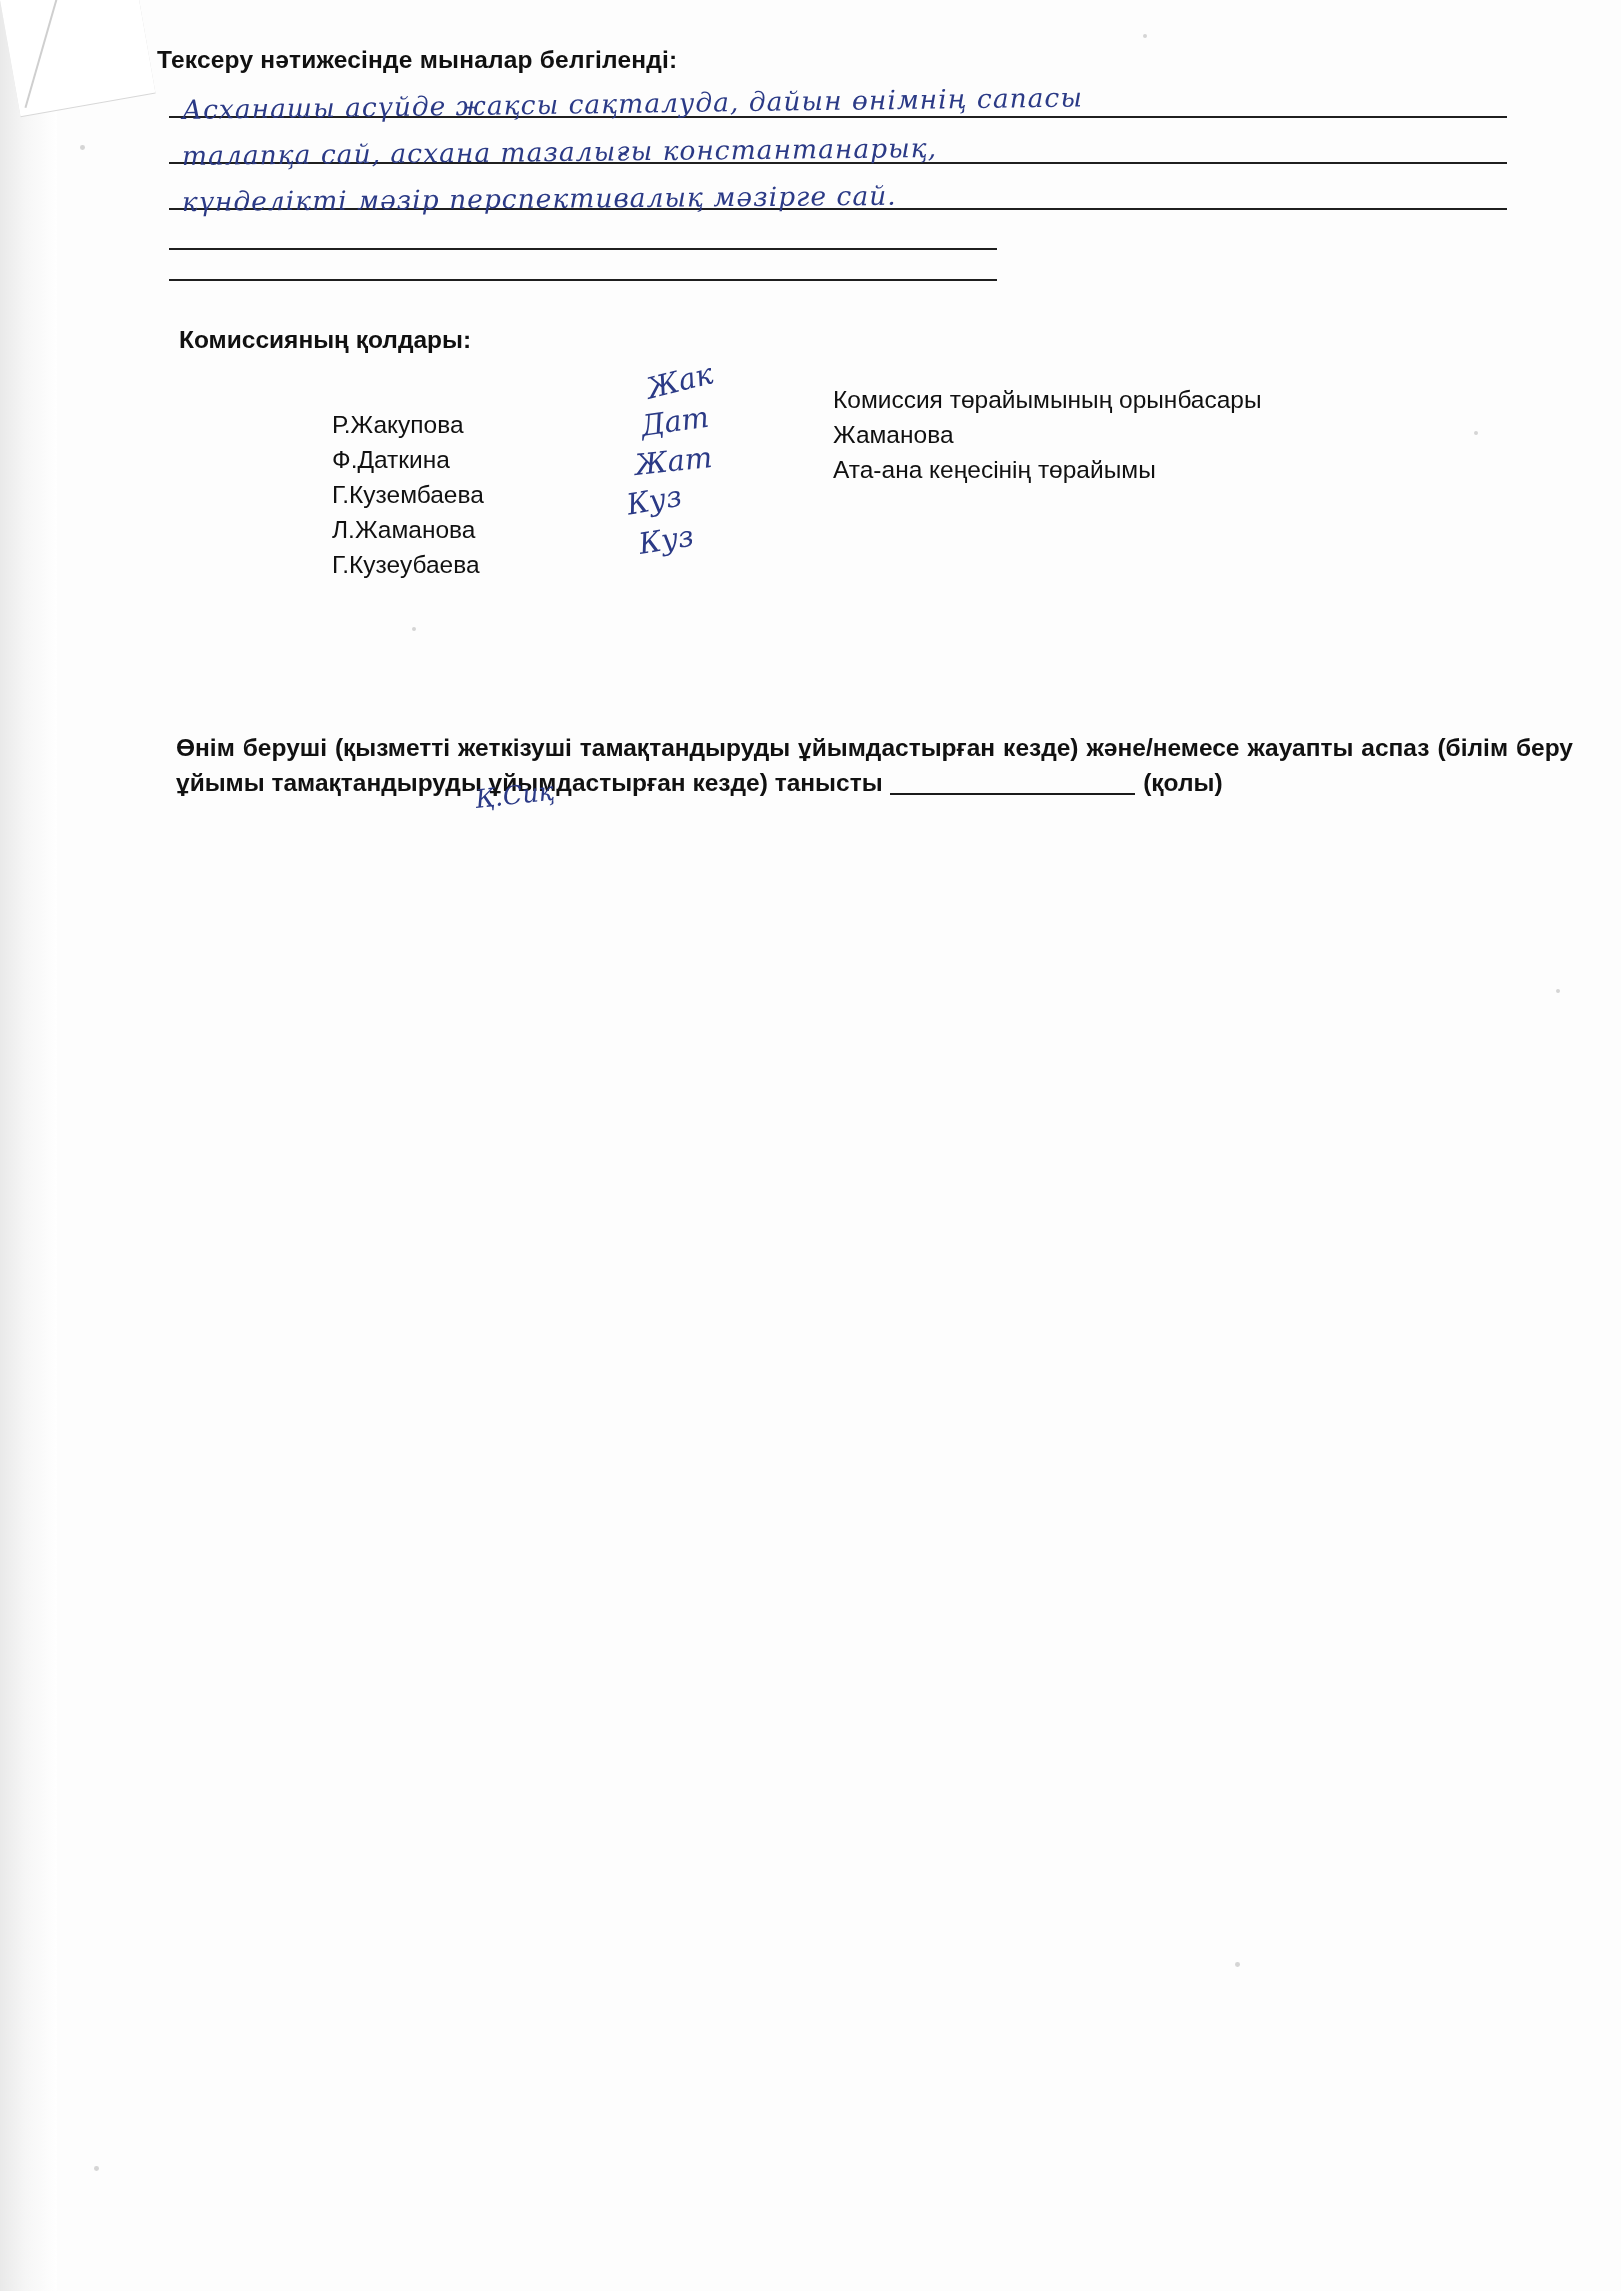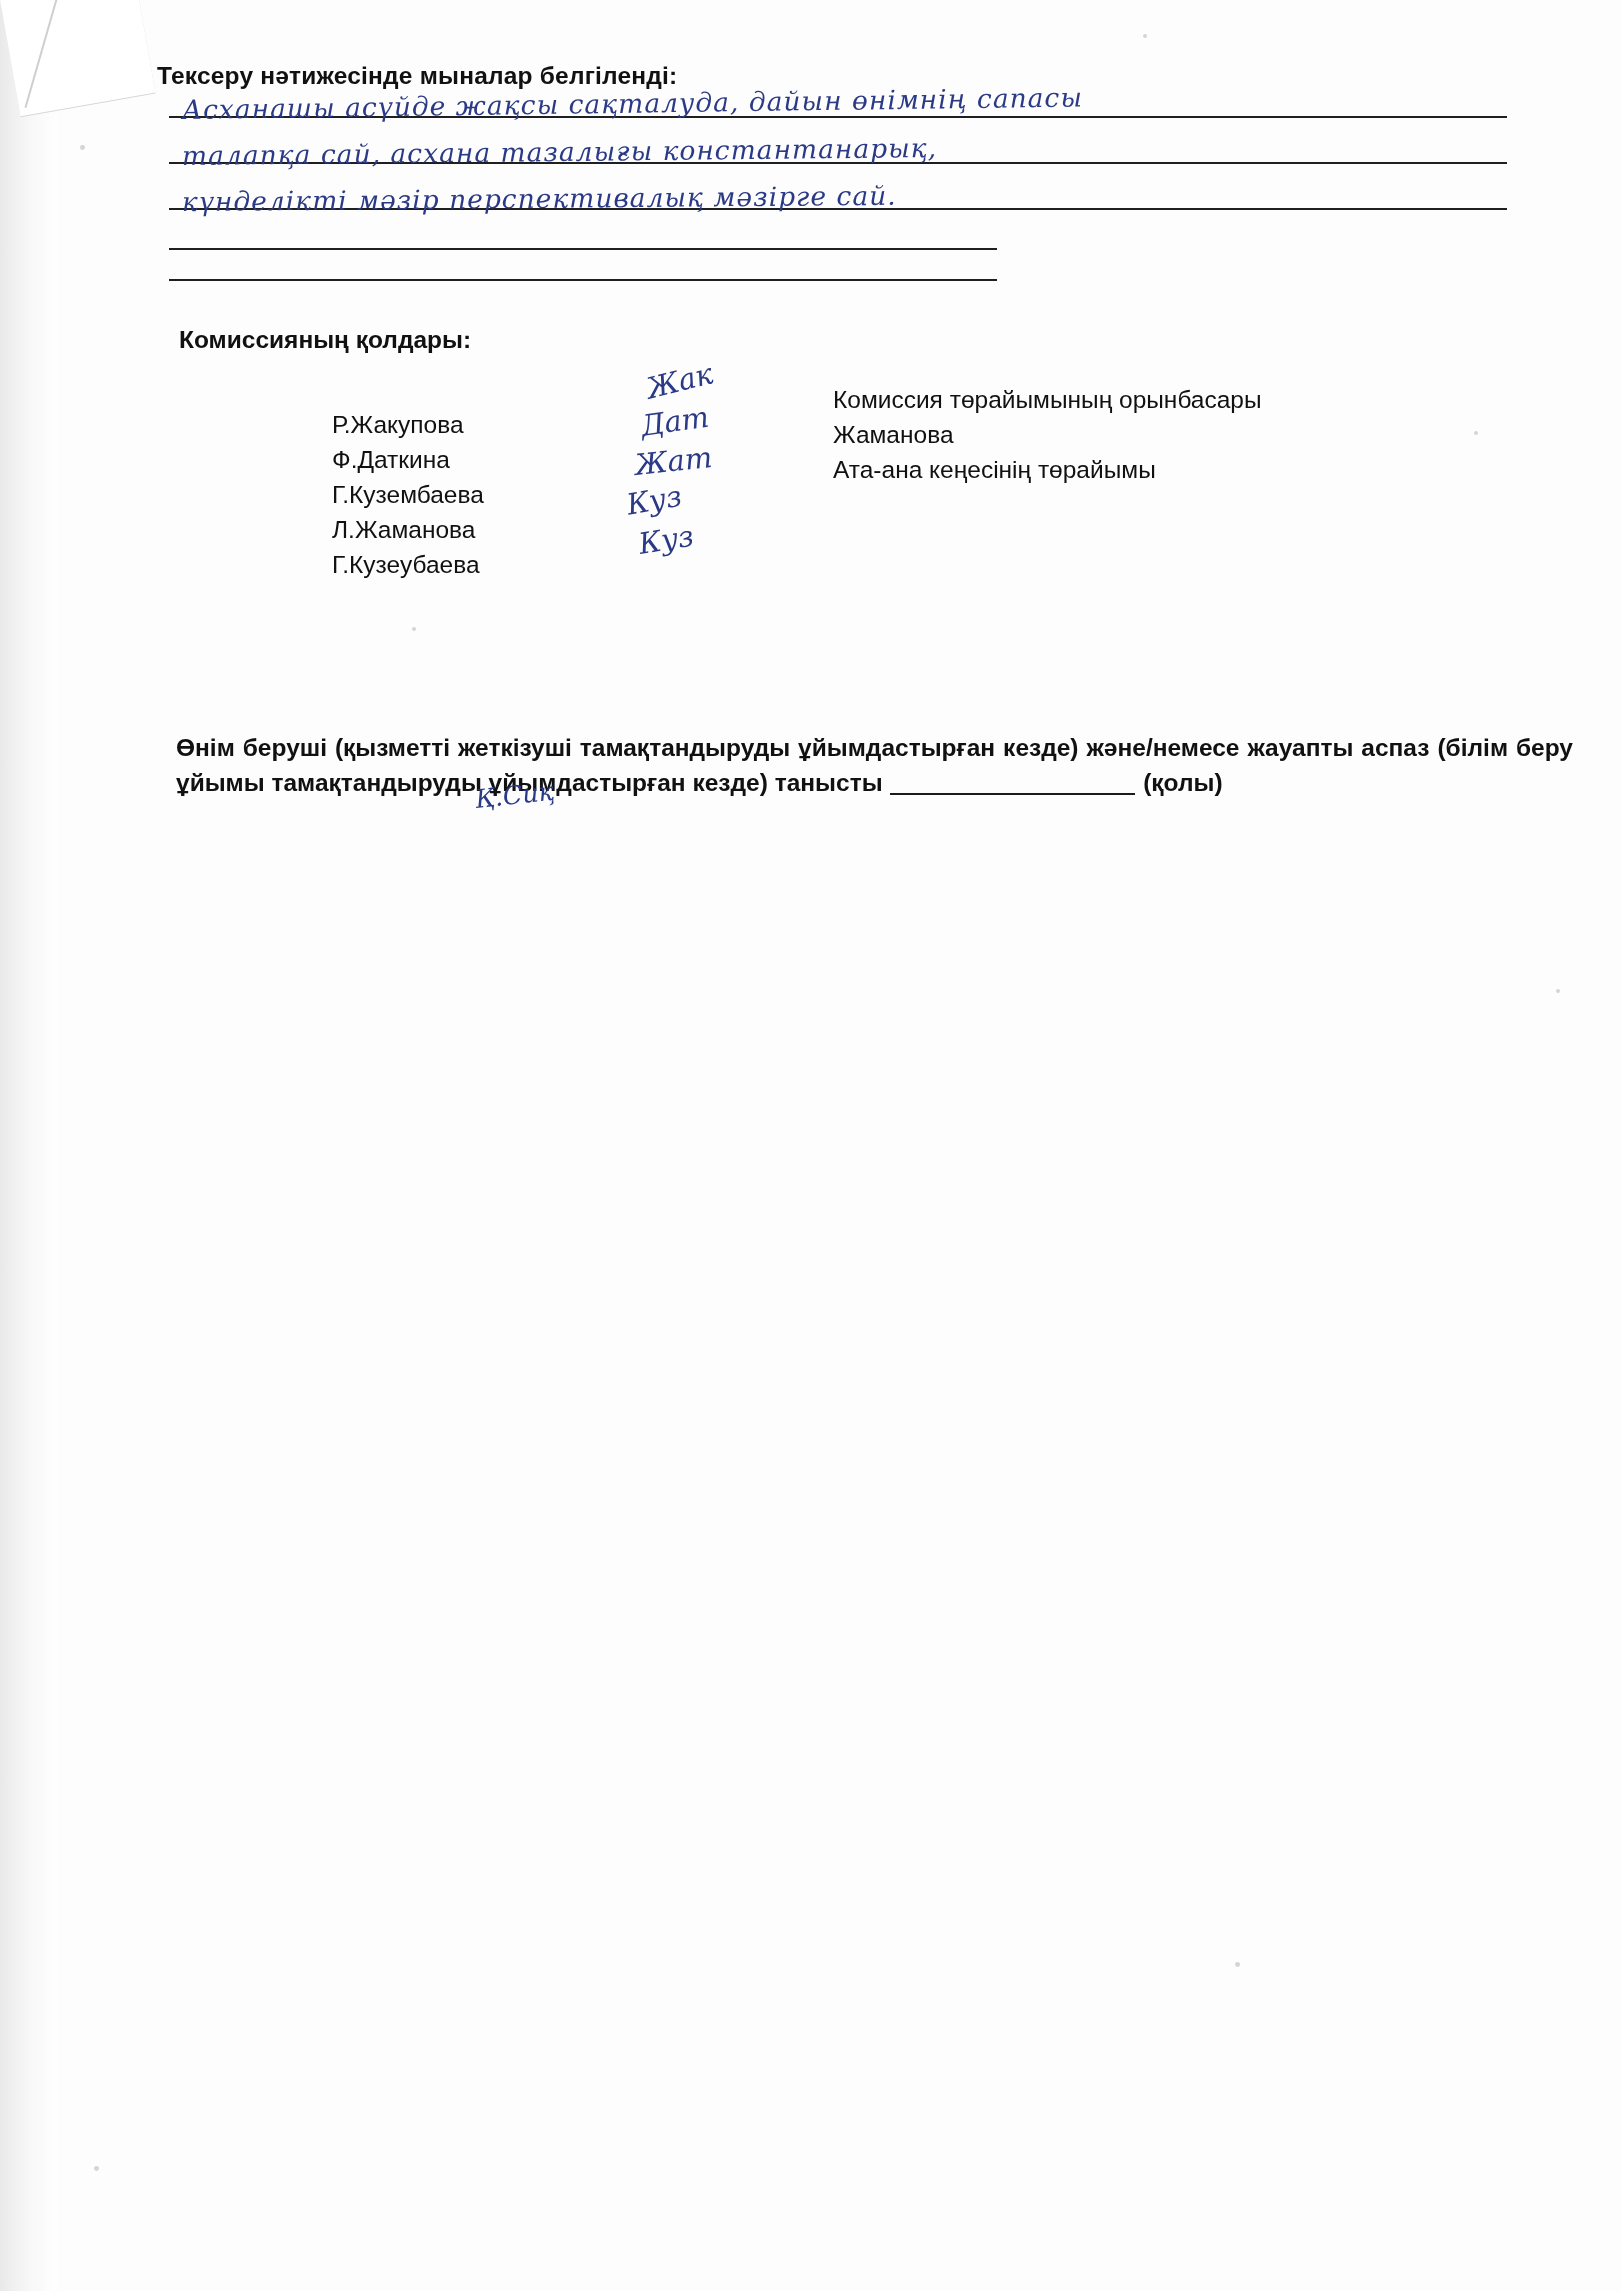--- a/index.html
+++ b/index.html
@@ -151,21 +151,21 @@
   <div class="scan-corner-line"></div>
 
   <div class="speck" style="left:80px;  top:145px;  width:4.9px;  height:4.9px;"></div>
   <div class="speck" style="left:412px; top:627px;  width:3.9px;  height:3.9px;"></div>
   <div class="speck" style="left:1474px;top:431px;  width:3.9px;  height:3.9px;"></div>
   <div class="speck" style="left:1556px;top:989px; width:3.9px;  height:3.9px;"></div>
   <div class="speck" style="left:1235px;top:1962px; width:4.9px;  height:4.9px;"></div>
   <div class="speck" style="left:94px;  top:2166px; width:4.9px;  height:4.9px;"></div>
   <div class="speck" style="left:1143px;top:34px;   width:3.9px;  height:3.9px;"></div>
 
-  <div class="heading" style="left:157px; top:62px;">Тексеру нәтижесінде мыналар белгіленді:</div>
+  <div class="heading" style="left:157px; top:46px;">Тексеру нәтижесінде мыналар белгіленді:</div>
 
   <div class="rule" style="left:169px; top:116px;  width:1338px;"></div>
   <div class="rule" style="left:169px; top:162px;  width:1338px;"></div>
   <div class="rule" style="left:169px; top:208px;  width:1338px;"></div>
   <div class="rule" style="left:169px; top:248px;  width:828px;"></div>
   <div class="rule" style="left:169px; top:279px;  width:828px;"></div>
 
   <div class="hand" style="left:182px; top:94px; transform: rotate(-0.8deg);">Асханашы асүйде жақсы сақталуда,  дайын өнімнің сапасы</div>
   <div class="hand" style="left:182px; top:140px; transform: rotate(-0.6deg);">талапқа сай, асхана тазалығы  константанарық,</div>
   <div class="hand" style="left:182px; top:186px; transform: rotate(-0.5deg);">күнделікті мәзір перспективалық мәзірге сай.</div>

